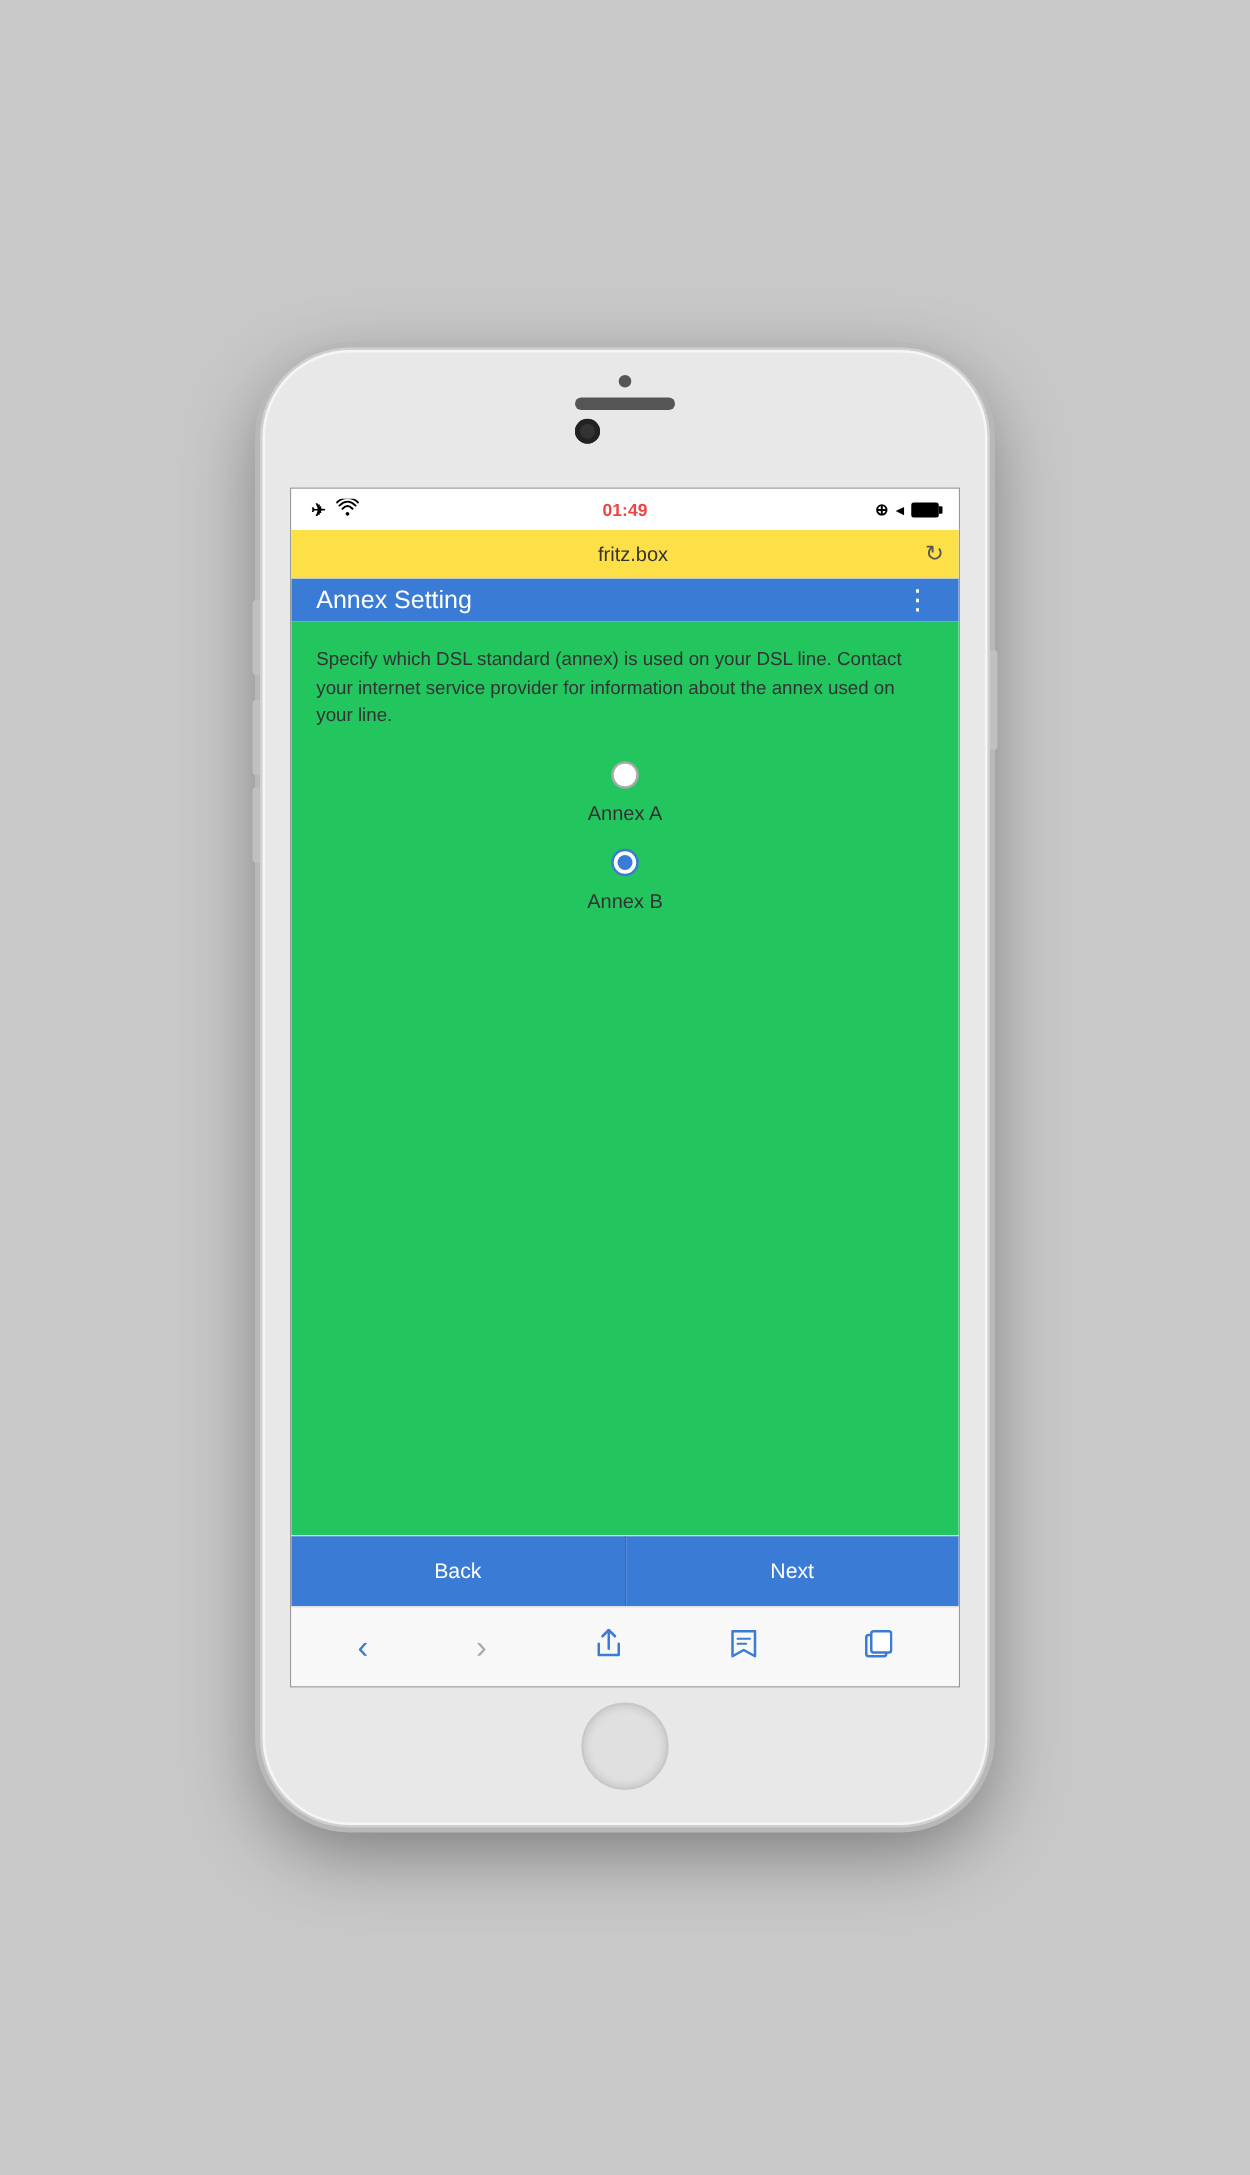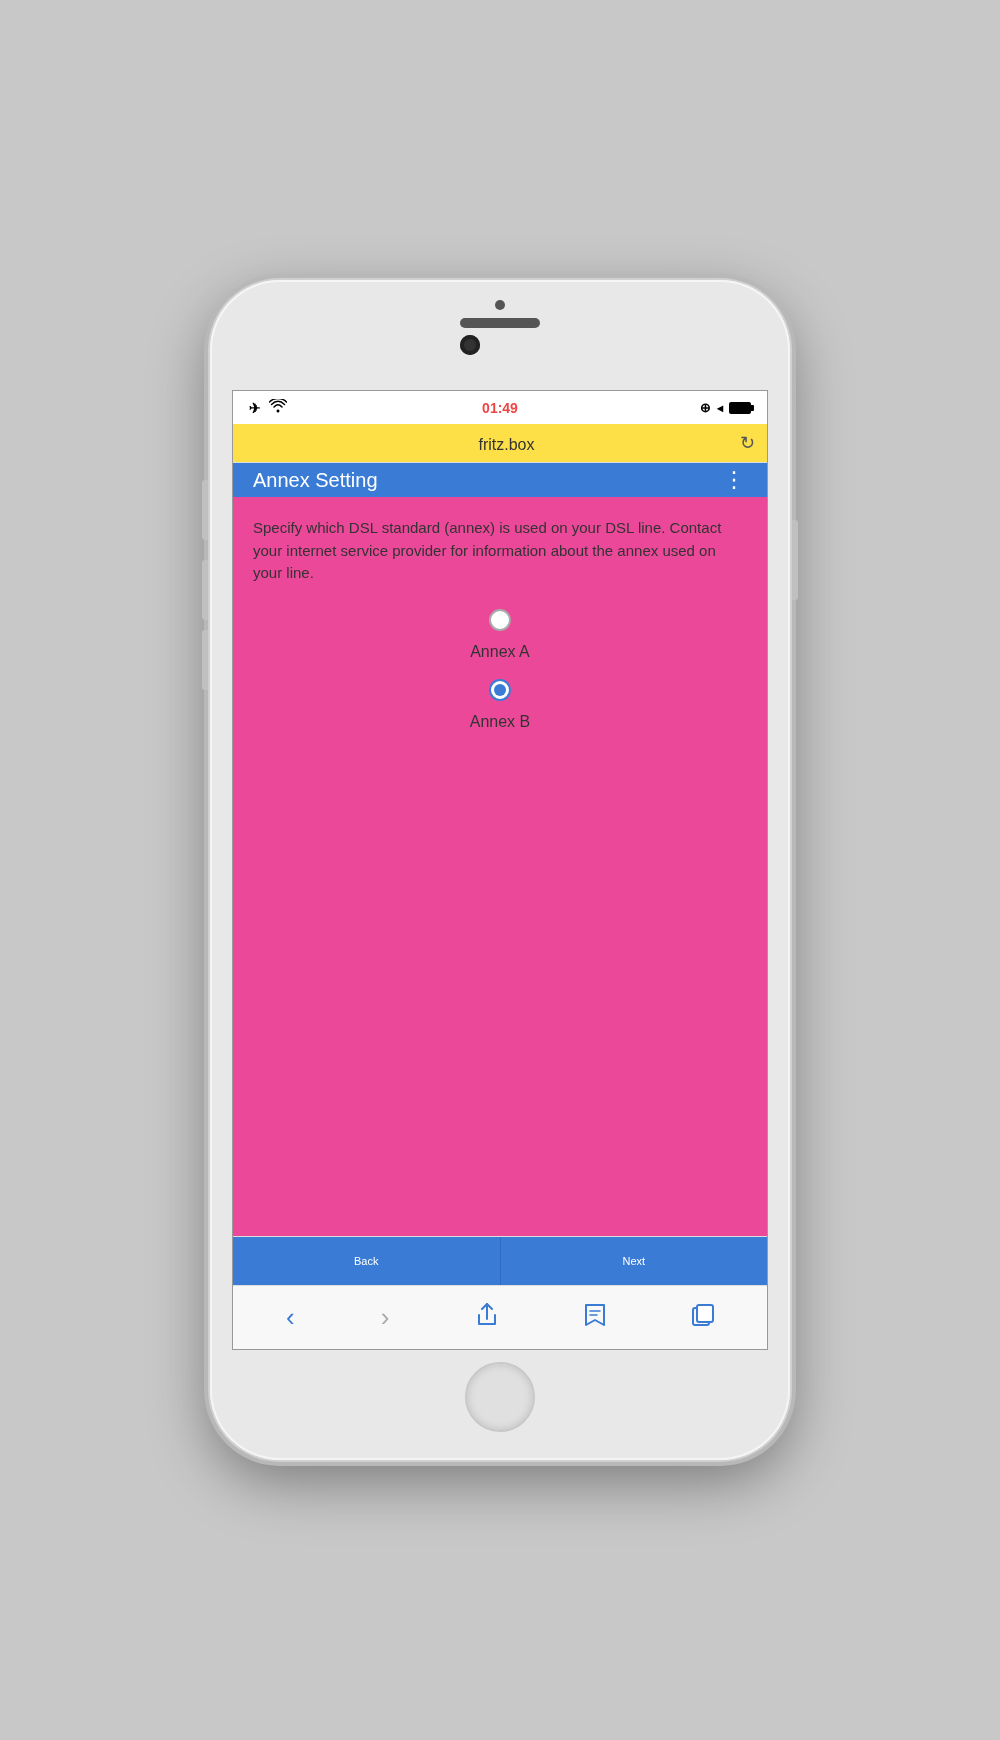--- a/index.html
+++ b/index.html
@@ -202,21 +202,21 @@
       color: #fff;
       font-size: 22px;
       cursor: pointer;
       letter-spacing: 2px;
     }
 
     
     .content-area {
       flex: 1;
       padding: 20px;
-      background: #ec4899;
+      background: #22c55e;
       overflow-y: auto;
     }
 
     .description-text {
       font-size: 15px;
       color: #333;
       line-height: 1.5;
       margin-bottom: 24px;
     }
 
@@ -260,21 +260,21 @@
     
     .footer-buttons {
       display: flex;
       border-top: 1px solid #ddd;
       flex-shrink: 0;
     }
 
     .footer-btn {
       flex: 1;
       padding: 18px;
-      font-size: 11px;
+      font-size: 17px;
       font-weight: 500;
       color: #fff;
       background: #3a7bd5;
       border: none;
       cursor: pointer;
       text-align: center;
     }
 
     .footer-btn.back {
       border-right: 1px solid #2d6ac0;

